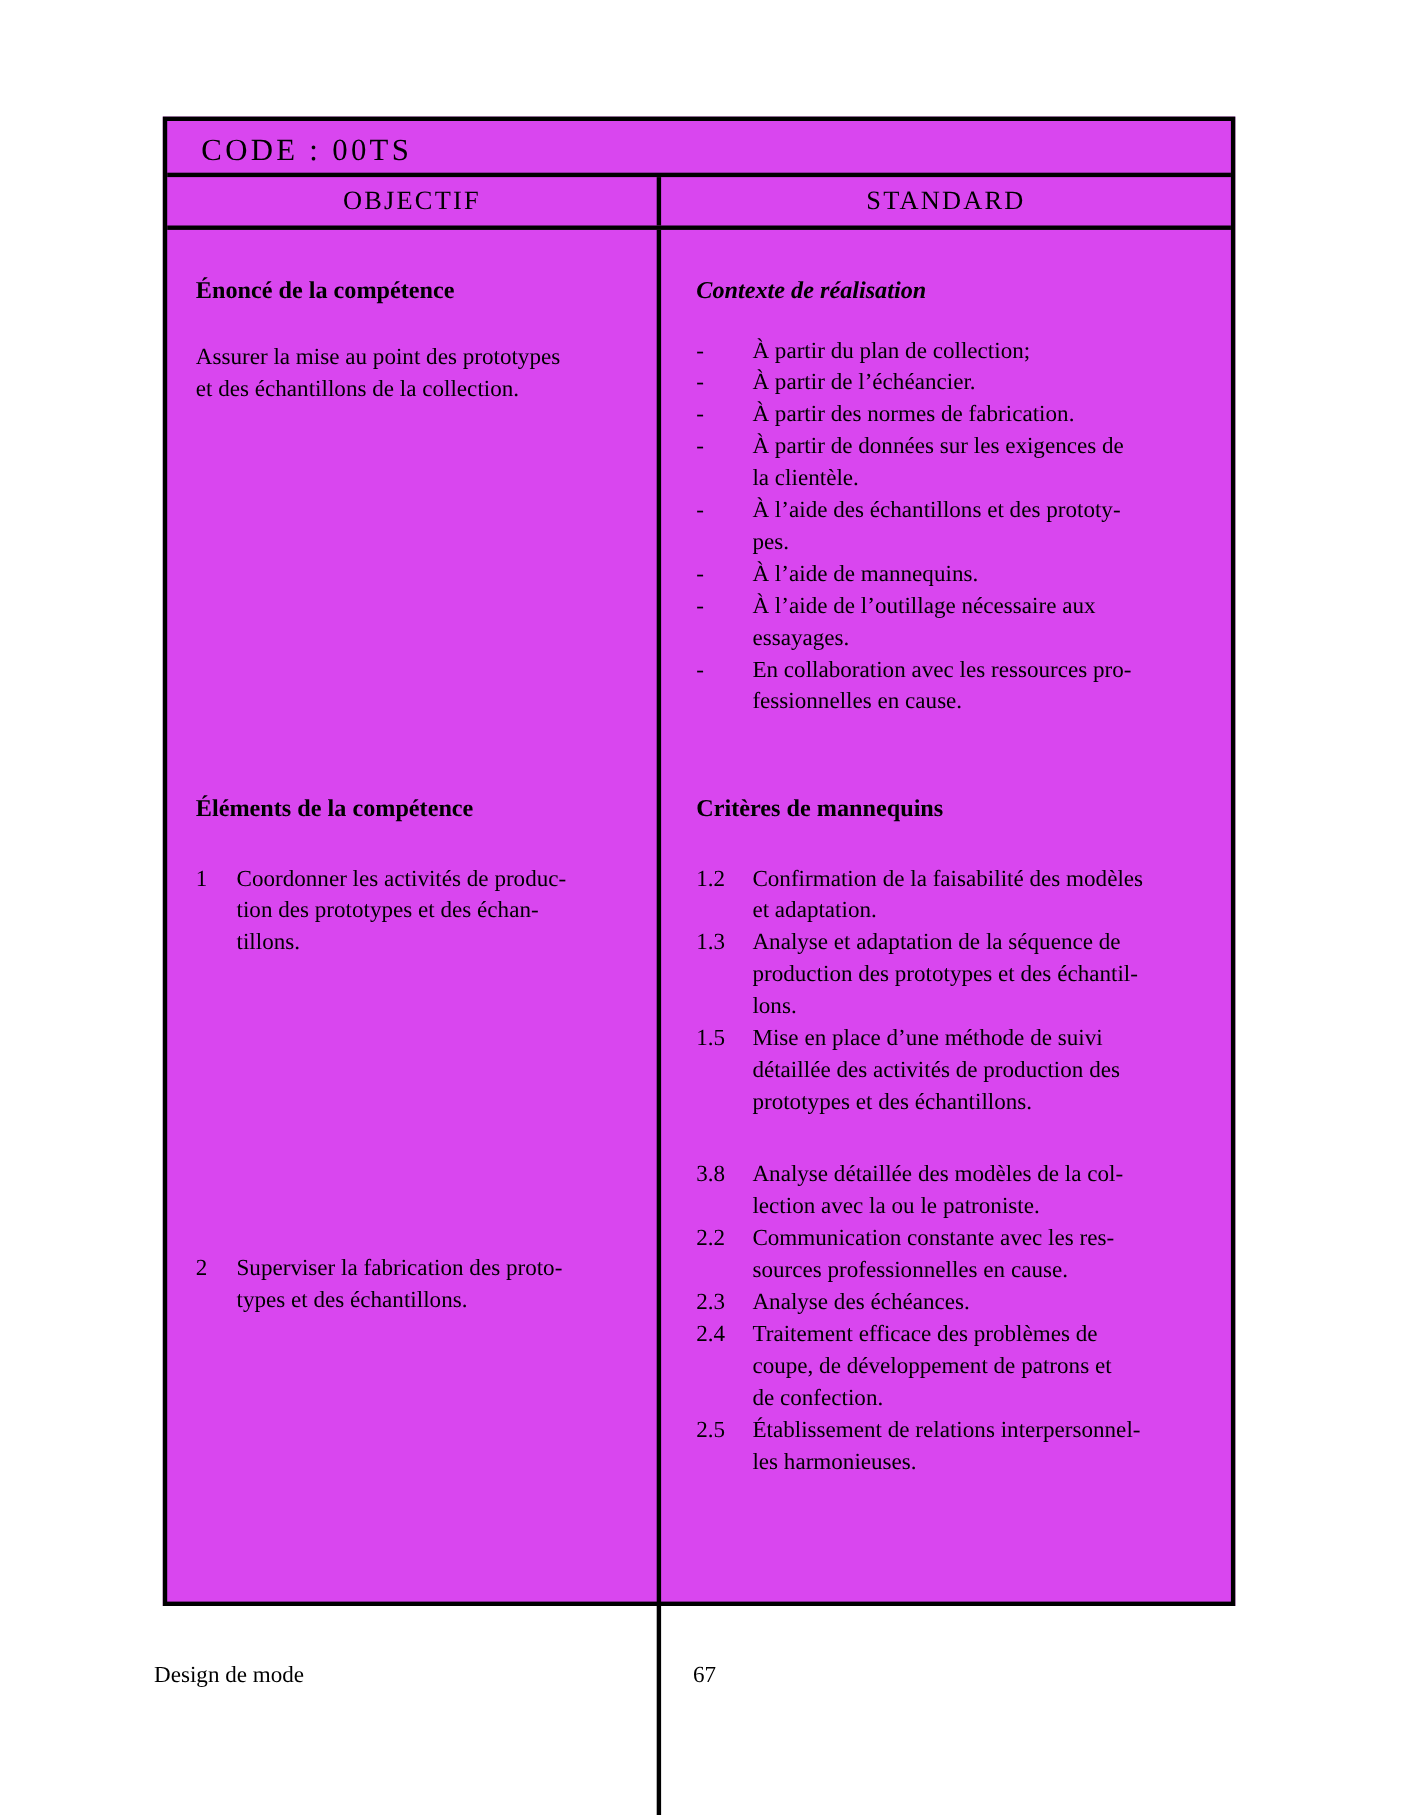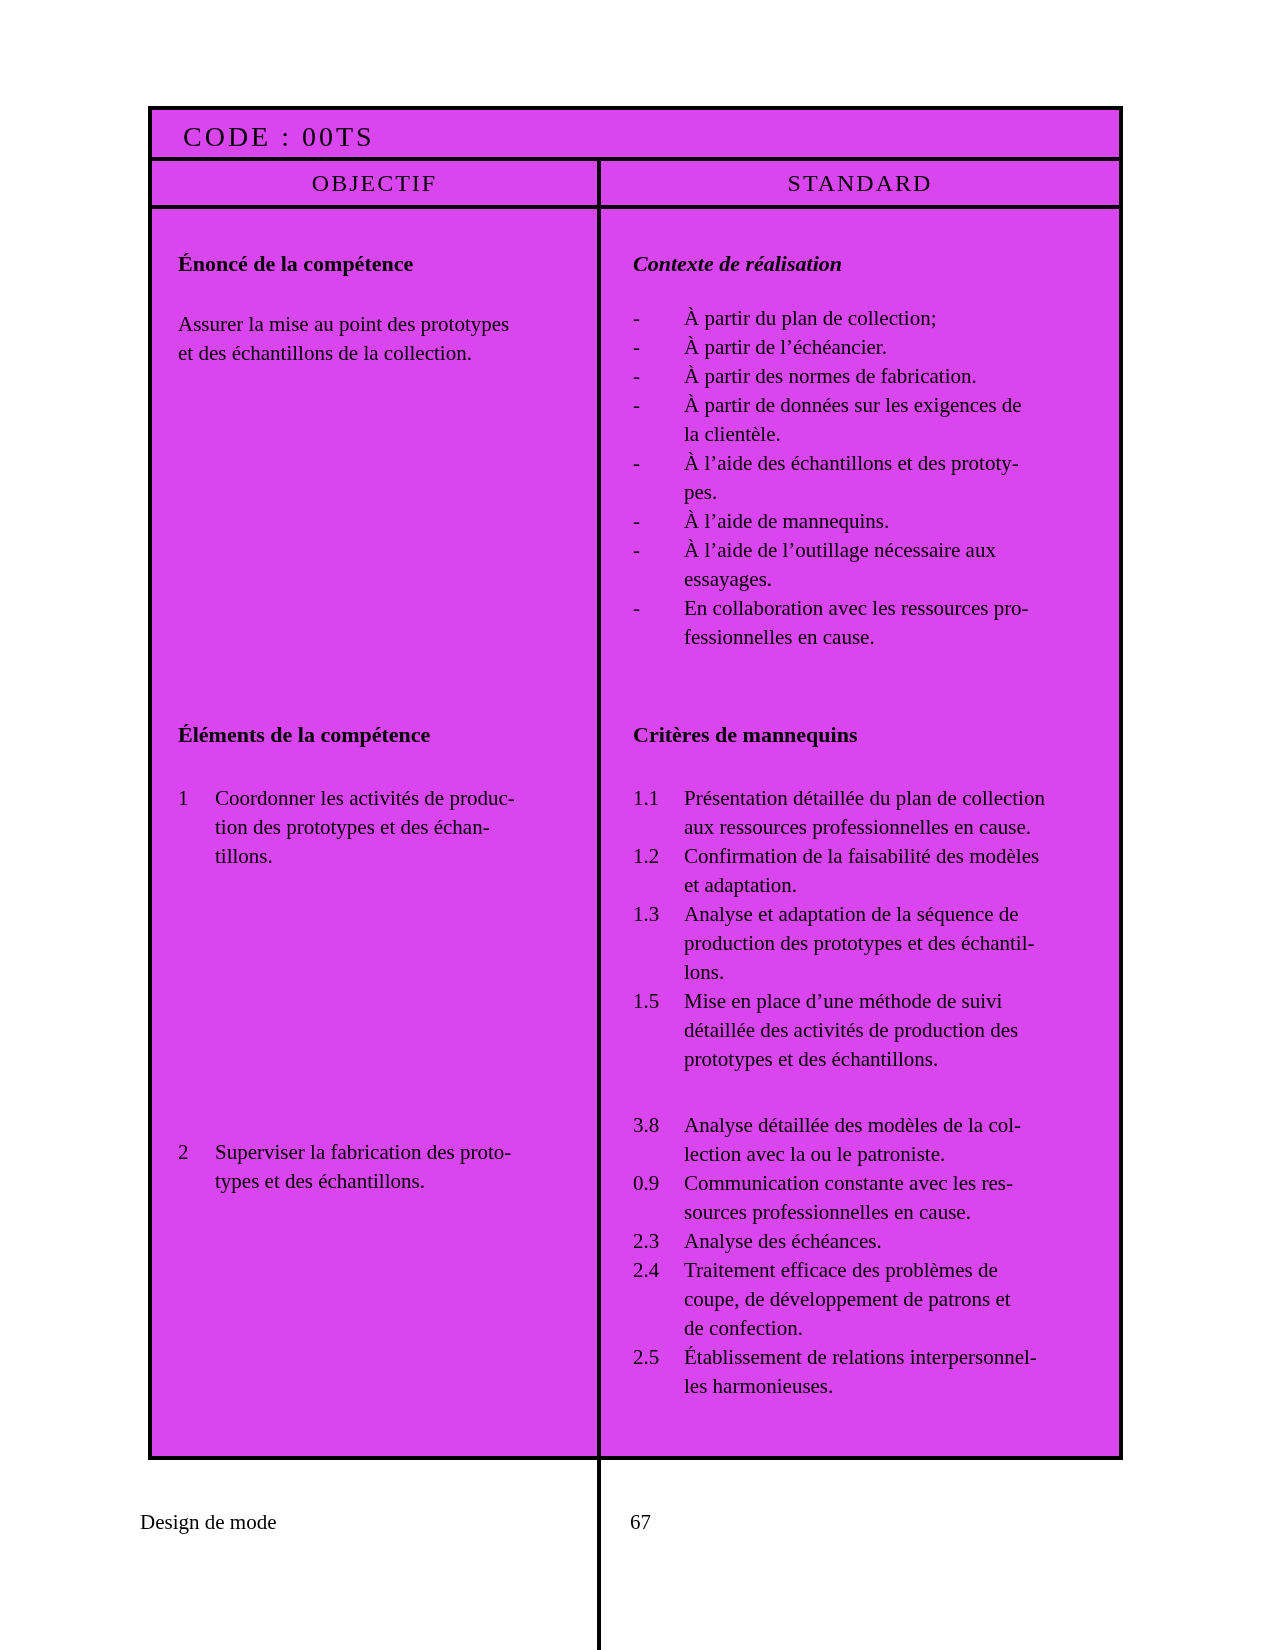--- a/index.html
+++ b/index.html
@@ -143,25 +143,20 @@
           <span class="marker">-</span>
           <span class="txt">En collaboration avec les ressources pro-
 fessionnelles en cause.</span>
         </div>
       </div>
 
       <p class="heading h-criteria">Critères de mannequins</p>
 
       <div class="cr-list">
         <div class="item bodytext">
-          <span class="marker">1.1</span>
-          <span class="txt">Présentation détaillée du plan de collection
-aux ressources professionnelles en cause.</span>
-        </div>
-        <div class="item bodytext">
           <span class="marker">1.2</span>
           <span class="txt">Confirmation de la faisabilité des modèles
 et adaptation.</span>
         </div>
         <div class="item bodytext">
           <span class="marker">1.3</span>
           <span class="txt">Analyse et adaptation de la séquence de
 production des prototypes et des échantil-
 lons.</span>
         </div>
@@ -170,21 +165,21 @@
           <span class="txt">Mise en place d’une méthode de suivi
 détaillée des activités de production des
 prototypes et des échantillons.</span>
         </div>
         <div class="item bodytext cr-group2">
           <span class="marker">3.8</span>
           <span class="txt">Analyse détaillée des modèles de la col-
 lection avec la ou le patroniste.</span>
         </div>
         <div class="item bodytext">
-          <span class="marker">0.9</span>
+          <span class="marker">2.2</span>
           <span class="txt">Communication constante avec les res-
 sources professionnelles en cause.</span>
         </div>
         <div class="item bodytext">
           <span class="marker">2.3</span>
           <span class="txt">Analyse des échéances.</span>
         </div>
         <div class="item bodytext">
           <span class="marker">2.4</span>
           <span class="txt">Traitement efficace des problèmes de

